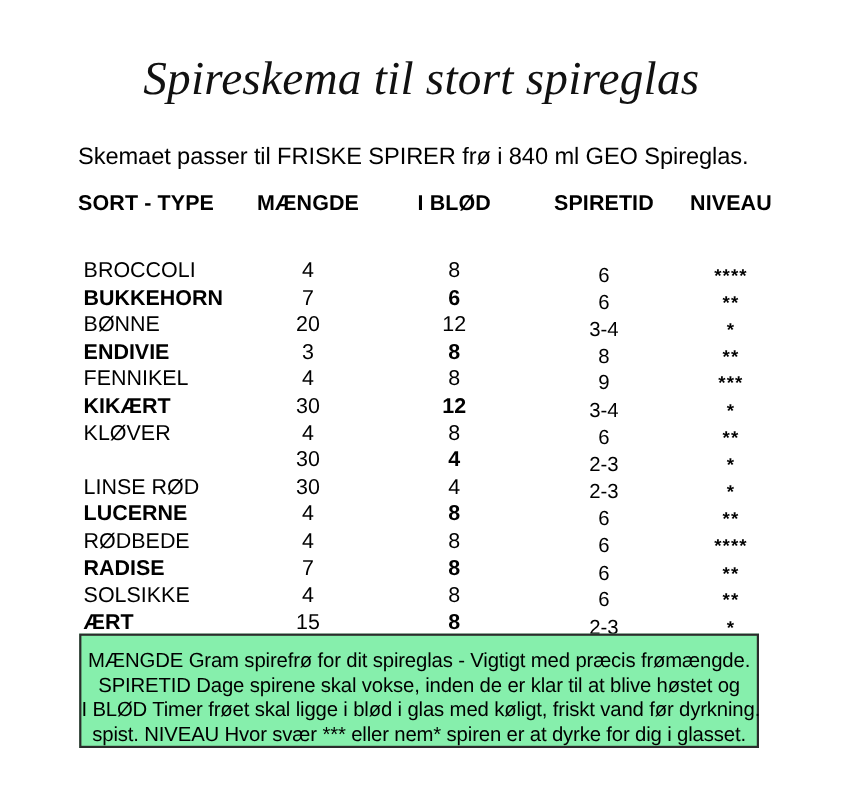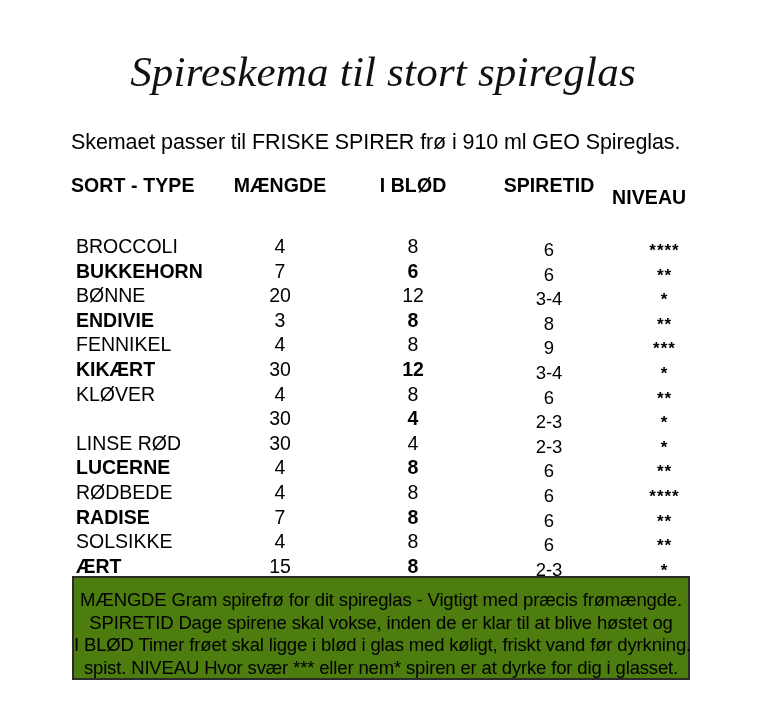--- a/index.html
+++ b/index.html
@@ -70,21 +70,21 @@
     font-weight: bold;
     font-size: 19.5px;
     line-height: 22px;
     letter-spacing: 0.1px;
     white-space: nowrap;
   }
   .h-sort     { left: 71px;  text-align: center; }
   .h-maengde  { left: 220px; width: 120px; text-align: center; }
   .h-iblod    { left: 358px; width: 110px; text-align: center; }
   .h-spiretid { left: 489px; width: 120px; text-align: center; }
-  .h-niveau   { left: 612px; width: 105px; text-align: left; margin-top: 12px; }
+  .h-niveau   { left: 612px; width: 105px; text-align: center; }
 
   .rows {
     position: relative;
     margin-top: 31px;
   }
   .row {
     position: relative;
     height: 24.6px;
   }
   .cell {
@@ -104,21 +104,21 @@
   .row.bold .c-iblod { font-weight: bold; }
 
   
   .notebox {
     position: absolute;
     left: 72px;
     top: 576px;
     width: 618px;
     height: 104px;
     border: 2px solid #2b2b2b;
-    background: #4d7c0f;
+    background: #86efac;
     box-sizing: border-box;
   }
   .notebox .lines {
     padding-top: 11px;
     text-align: center;
   }
   .note-line {
     font-size: 18.5px;
     line-height: 22.5px;
     letter-spacing: -0.15px;
@@ -126,21 +126,21 @@
     color: #000000;
   }
 </style>
 </head>
 <body>
 
 <div id="page">
 
   <div class="title">Spireskema til stort spireglas</div>
 
-  <div class="subtitle">Skemaet passer til FRISKE SPIRER frø i 910 ml GEO Spireglas.</div>
+  <div class="subtitle">Skemaet passer til FRISKE SPIRER frø i 840 ml GEO Spireglas.</div>
 
   <div class="table">
 
     <div class="head-row">
       <div class="head-cell h-sort">SORT - TYPE</div>
       <div class="head-cell h-iblod">I BLØD</div>
       <div class="head-cell h-maengde">MÆNGDE</div>
       <div class="head-cell h-spiretid">SPIRETID</div>
       <div class="head-cell h-niveau">NIVEAU</div>
     </div>

